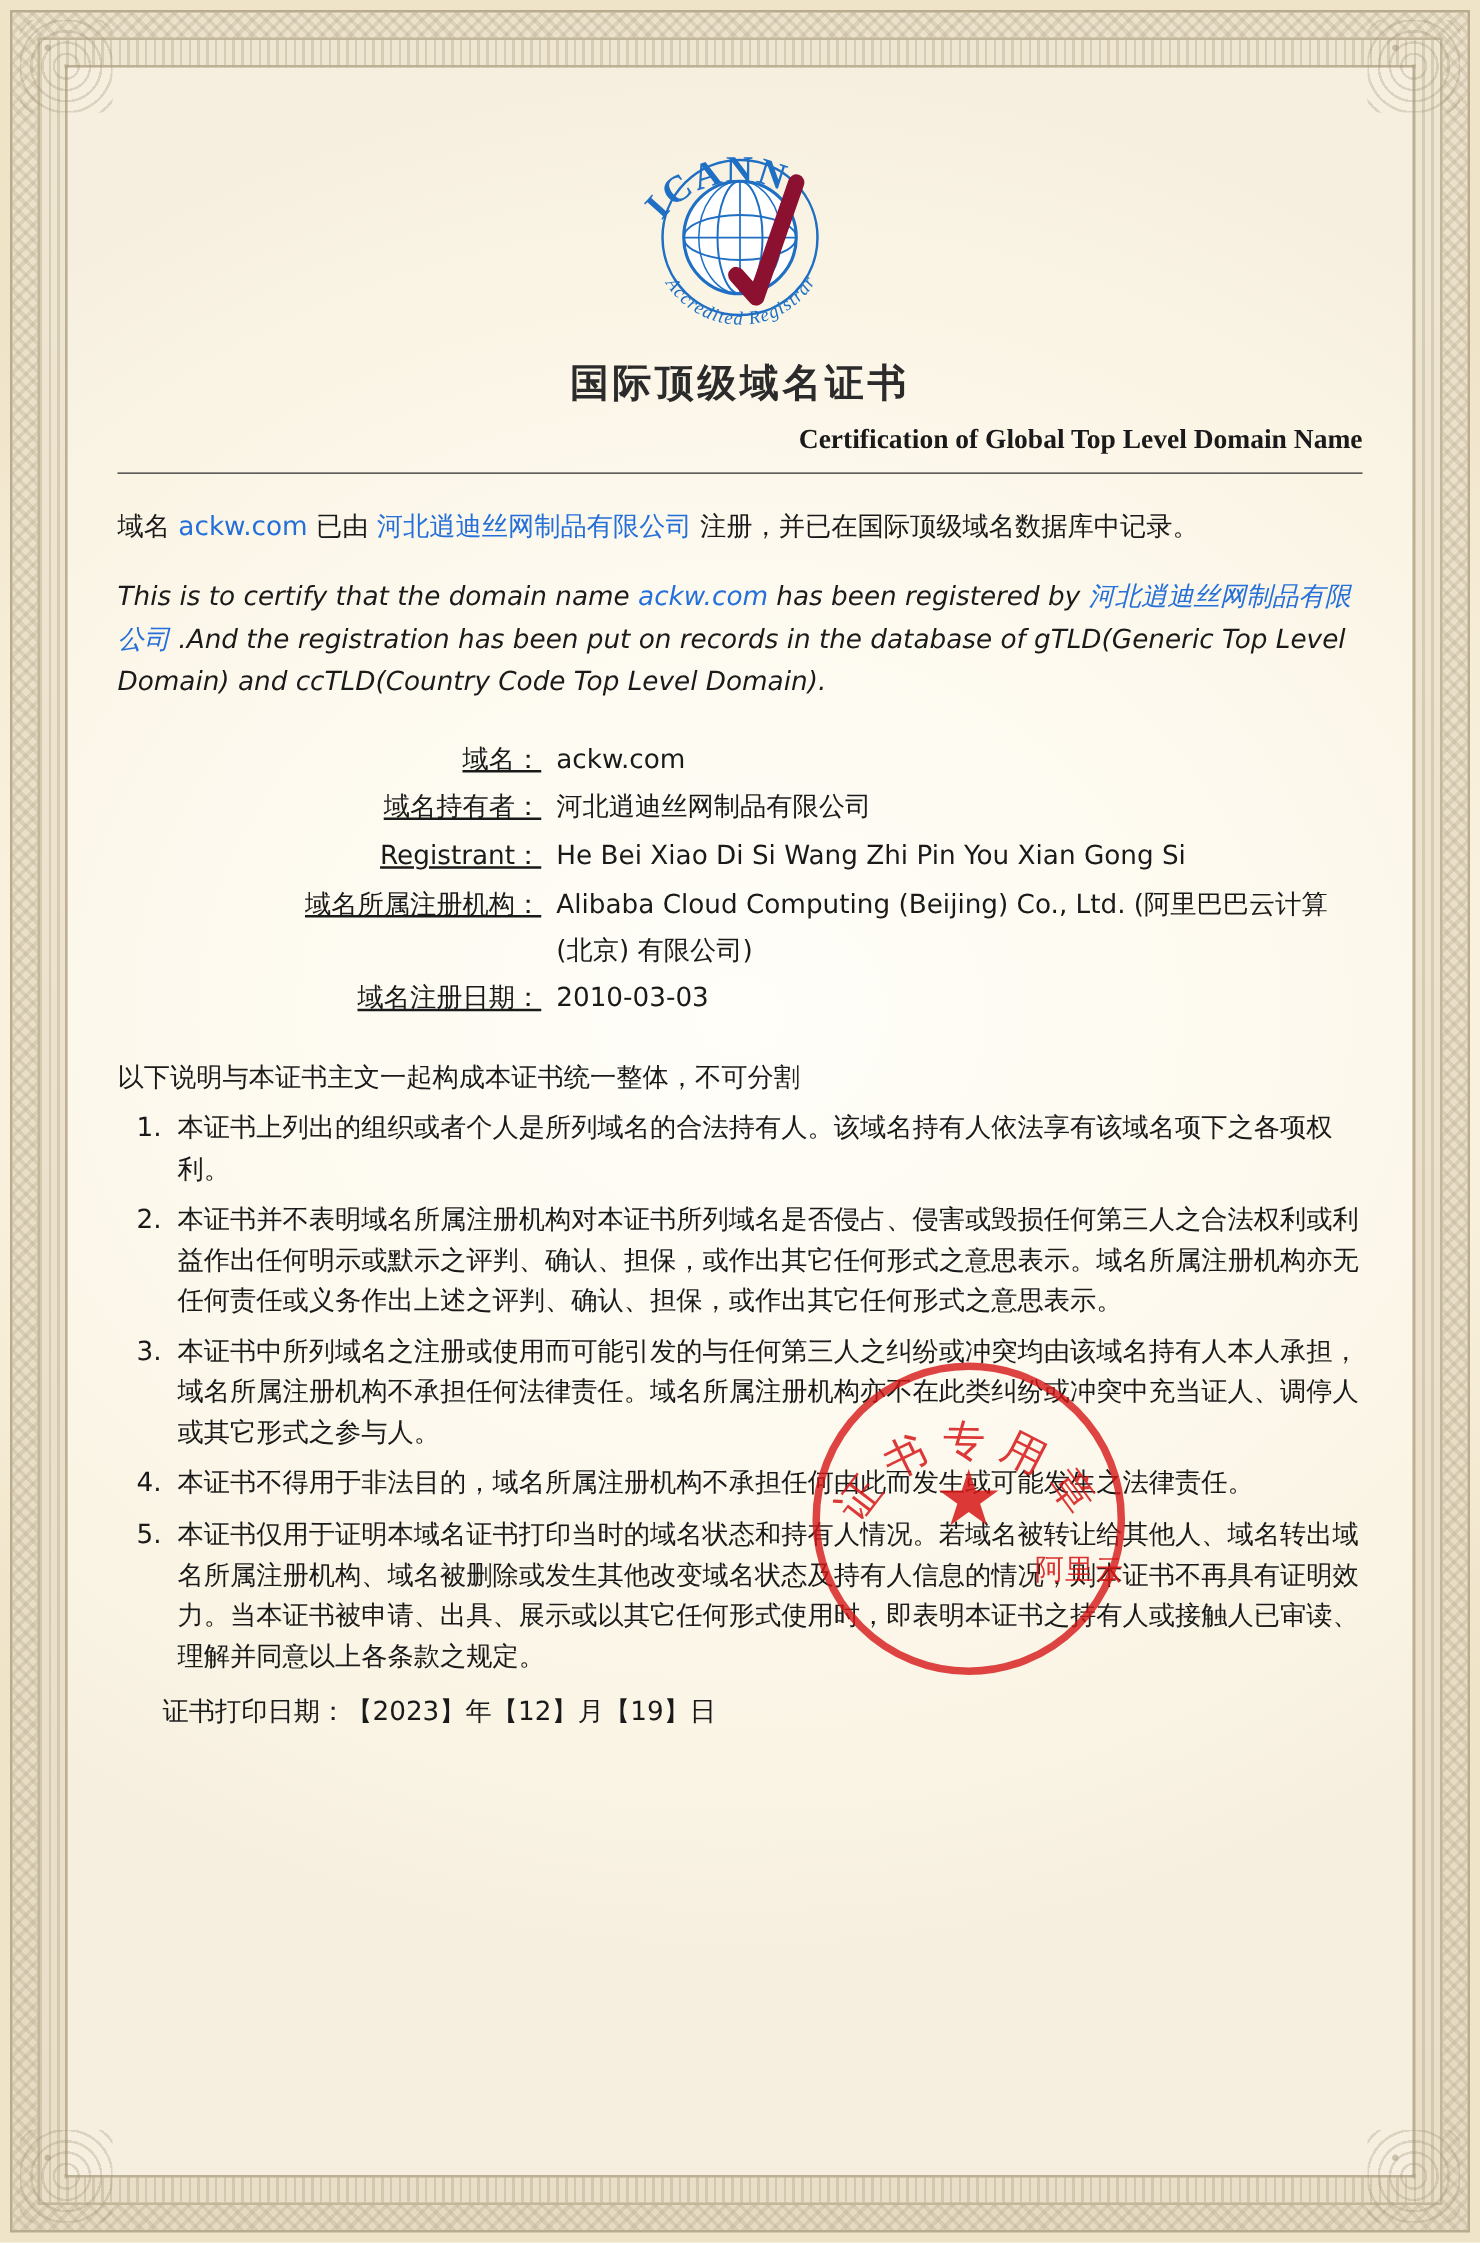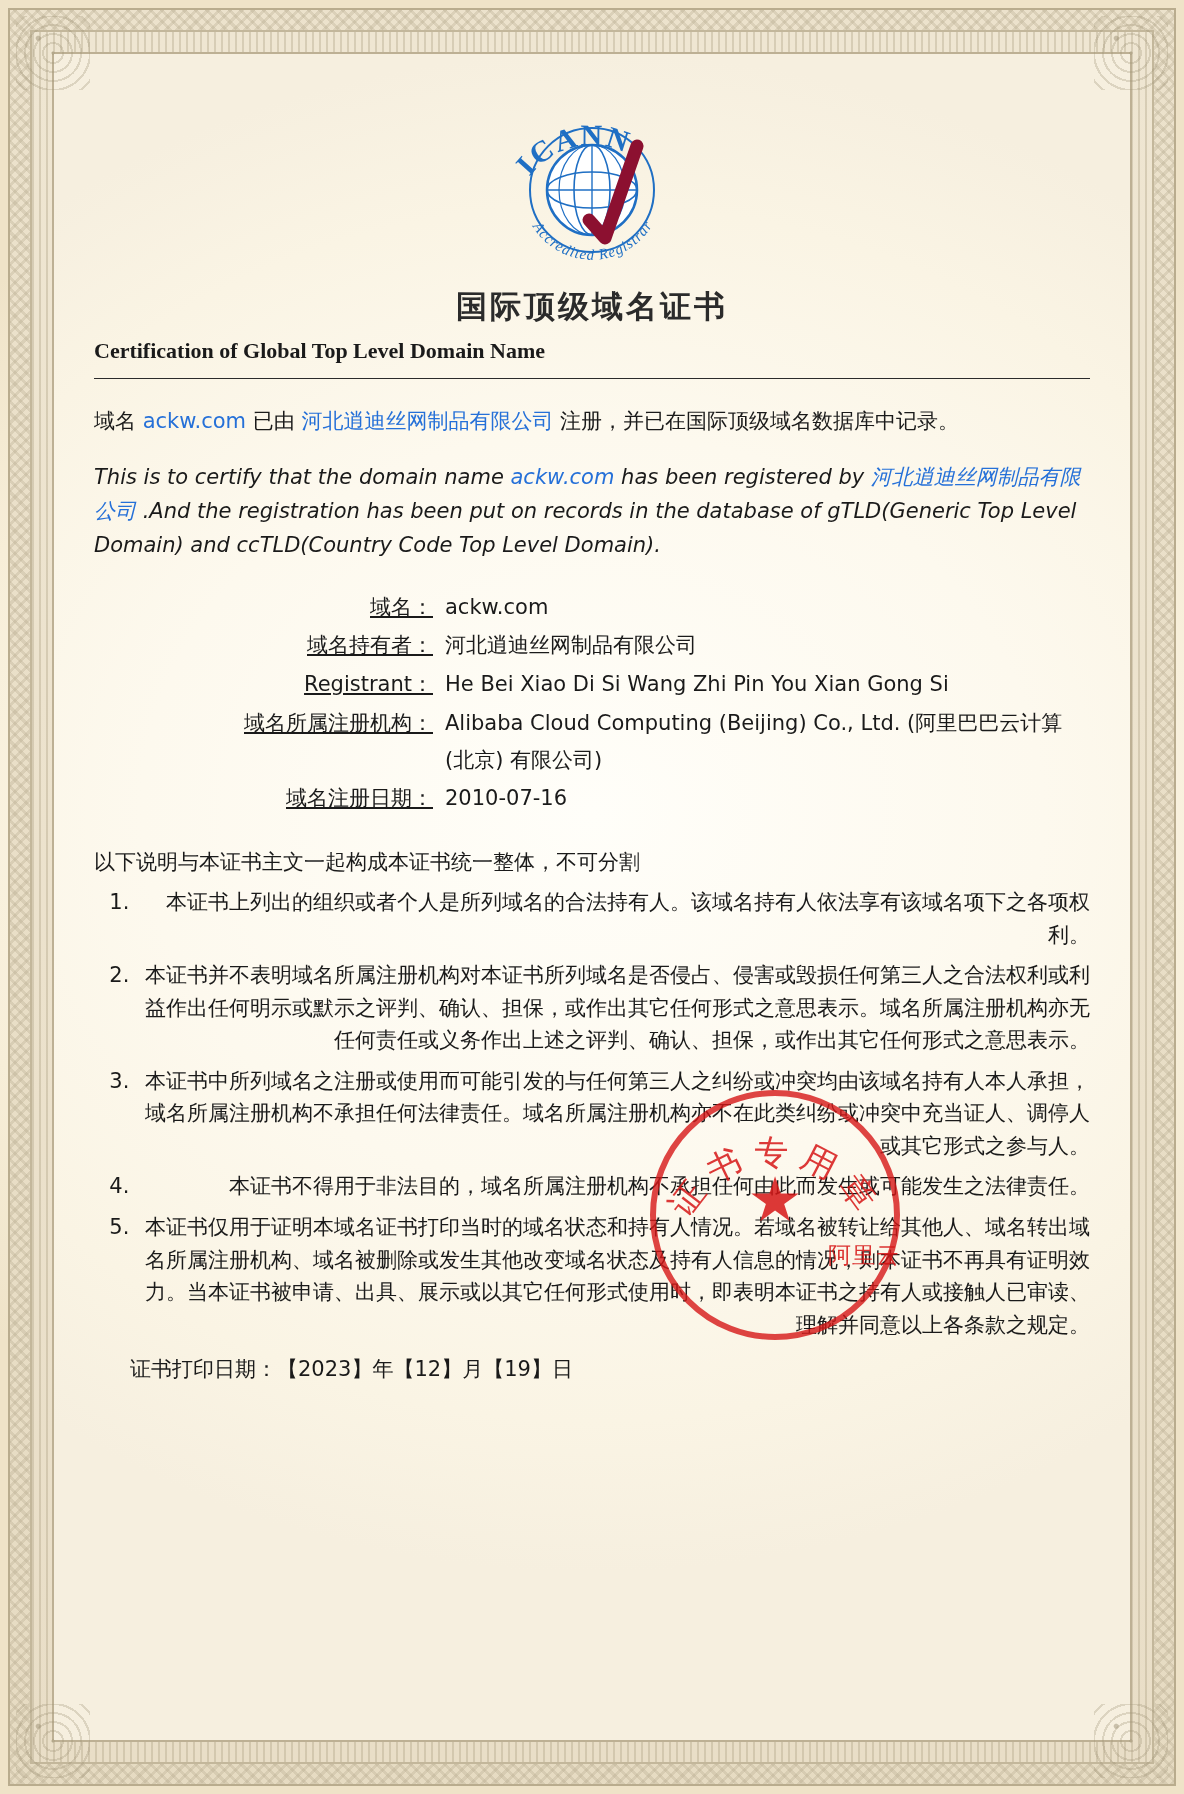--- a/index.html
+++ b/index.html
@@ -84,21 +84,21 @@
   .title-cn {
     text-align: center;
     font-size: 31px;
     letter-spacing: 3px;
     color: #2b2b2b;
     font-weight: bold;
     margin-top: 14px;
     font-family: Liberation Serif, serif;
   }
   .title-en {
-    text-align: left;
+    text-align: right;
     font-size: 22px;
     color: #1a1a1a;
     font-weight: bold;
     margin-top: 10px;
     font-family: "Liberation Serif", serif;
   }
   .title-rule {
     margin: 14px auto 0 auto;
     width: 100%;
     height: 1px;
@@ -145,21 +145,21 @@
     font-family: "DejaVu Sans", "Liberation Sans", sans-serif;
   }
   ol.terms {
     margin: 10px 0 0 0;
     padding-left: 42px;
     font-size: 21px;
     line-height: 1.55;
     color: #1a1a1a;
     font-family: "DejaVu Sans", "Liberation Sans", sans-serif;
   }
-  ol.terms li { margin-top: 8px; padding-left: 6px; text-align: right; }
+  ol.terms li { margin-top: 8px; padding-left: 6px; }
 
   .printdate {
     margin-top: 14px;
     margin-left: 36px;
     font-size: 21px;
     color: #1a1a1a;
     font-family: "DejaVu Sans", "Liberation Sans", sans-serif;
   }
 
   
@@ -270,21 +270,21 @@
           <tr>
             <td class="k">Registrant：</td>
             <td class="v">He Bei Xiao Di Si Wang Zhi Pin You Xian Gong Si</td>
           </tr>
           <tr>
             <td class="k">域名所属注册机构：</td>
             <td class="v">Alibaba Cloud Computing (Beijing) Co., Ltd. (阿里巴巴云计算(北京) 有限公司)</td>
           </tr>
           <tr>
             <td class="k">域名注册日期：</td>
-            <td class="v">2010-07-16</td>
+            <td class="v">2010-03-03</td>
           </tr>
         </tbody>
       </table>
     </div>
 
     <div class="terms-head">以下说明与本证书主文一起构成本证书统一整体，不可分割</div>
     <ol class="terms">
       <li>本证书上列出的组织或者个人是所列域名的合法持有人。该域名持有人依法享有该域名项下之各项权利。</li>
       <li>本证书并不表明域名所属注册机构对本证书所列域名是否侵占、侵害或毁损任何第三人之合法权利或利益作出任何明示或默示之评判、确认、担保，或作出其它任何形式之意思表示。域名所属注册机构亦无任何责任或义务作出上述之评判、确认、担保，或作出其它任何形式之意思表示。</li>
       <li>本证书中所列域名之注册或使用而可能引发的与任何第三人之纠纷或冲突均由该域名持有人本人承担，域名所属注册机构不承担任何法律责任。域名所属注册机构亦不在此类纠纷或冲突中充当证人、调停人或其它形式之参与人。</li>

